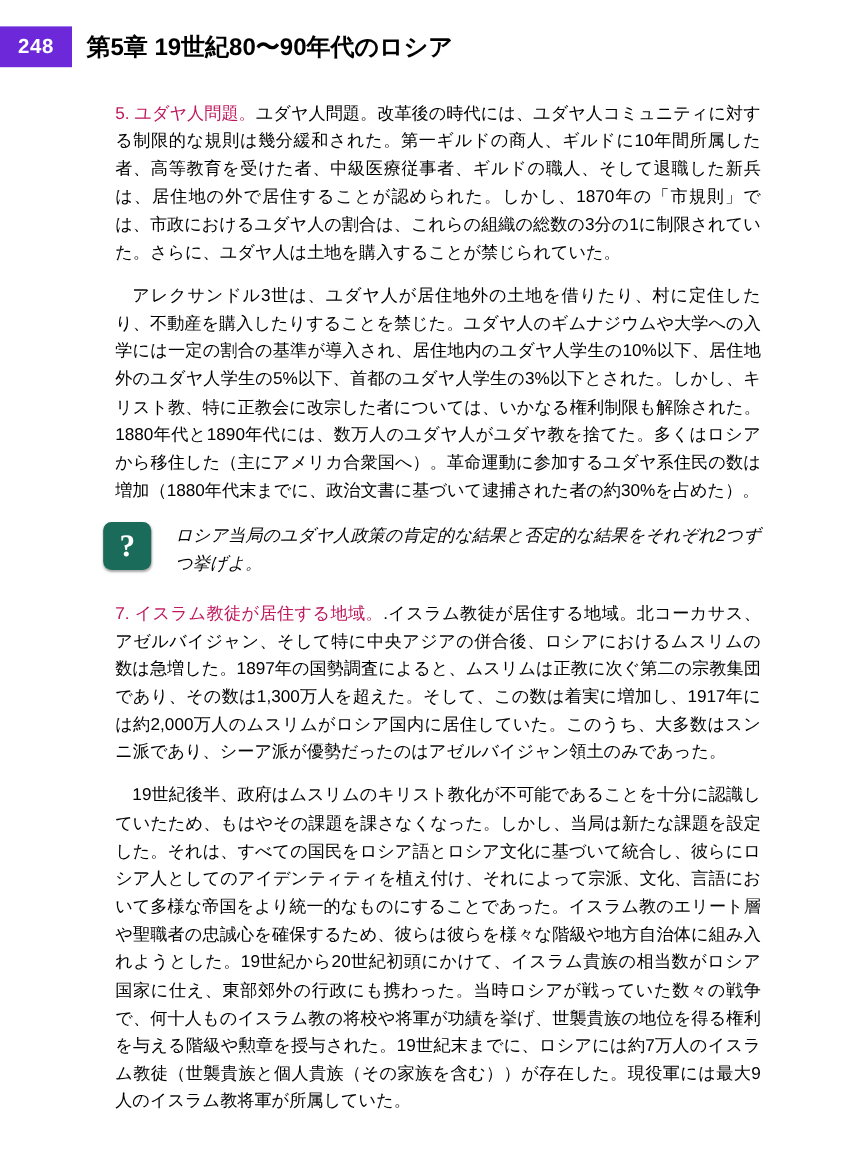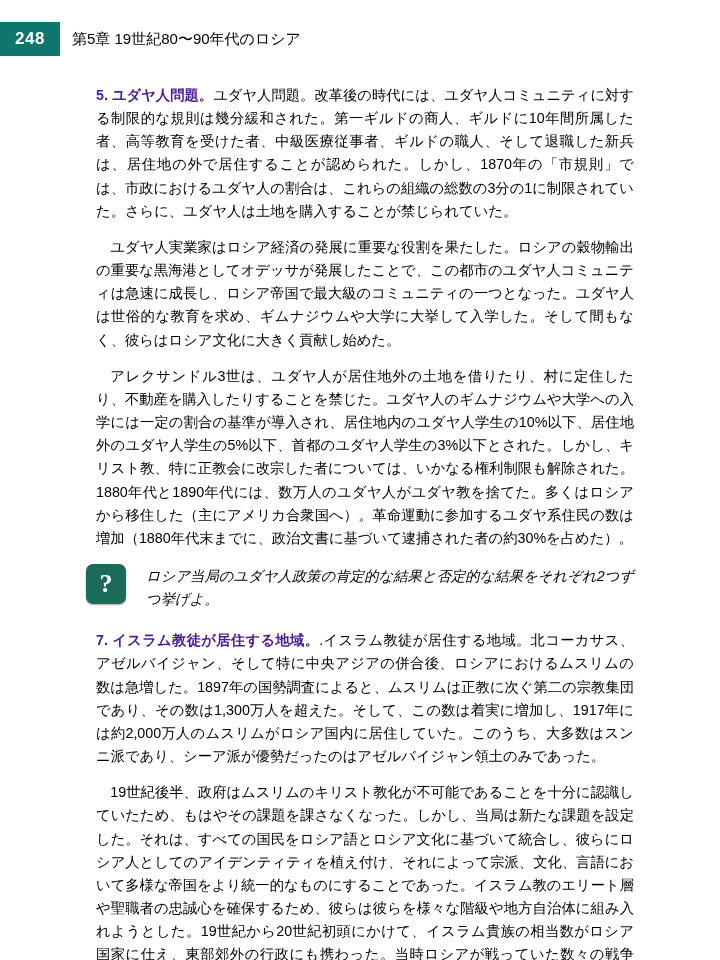--- a/index.html
+++ b/index.html
@@ -28,38 +28,38 @@
     left: 0;
     width: 720px;
     height: 34px;
   }
   .page-number-box {
     position: absolute;
     left: 0;
     top: 0;
     width: 60px;
     height: 34px;
-    background: #0f766e;
+    background: #6d28d9;
     color: #ffffff;
     font-size: 17px;
     font-weight: bold;
     display: flex;
     align-items: center;
     justify-content: center;
     letter-spacing: 0.5px;
   }
   .header-title {
     position: absolute;
     left: 72px;
     top: 0;
     height: 34px;
     display: flex;
     align-items: center;
-    font-size: 15px;
-    font-weight: normal;
+    font-size: 20px;
+    font-weight: bold;
     color: #000000;
     white-space: nowrap;
   }
 
   
   .content {
     position: absolute;
     left: 96px;
     top: 84px;
     width: 538px;
@@ -69,22 +69,22 @@
     font-size: 14.3px;
     line-height: 1.62;
     text-align: justify;
     text-justify: inter-character;
     text-indent: 1em;
   }
   p.para.no-indent {
     text-indent: 0;
   }
   .heading-run {
-    color: #4c1d95;
-    font-weight: bold;
+    color: #be185d;
+    font-weight: normal;
   }
 
   
   .question-block {
     position: relative;
     margin: 14px 0 18px 0;
     min-height: 44px;
     padding-left: 50px;
     box-sizing: border-box;
   }
@@ -125,21 +125,20 @@
 
   <div class="header">
     <div class="page-number-box">248</div>
     <div class="header-title">第5章 19世紀80〜90年代のロシア</div>
   </div>
 
   <div class="content">
 
     <p class="para no-indent"><span class="heading-run">5. ユダヤ人問題。</span><span>ユダヤ人問題。改革後の時代には、ユダヤ人コミュニティに対する制限的な規則は幾分緩和された。第一ギルドの商人、ギルドに10年間所属した者、高等教育を受けた者、中級医療従事者、ギルドの職人、そして退職した新兵は、居住地の外で居住することが認められた。しかし、1870年の「市規則」では、市政におけるユダヤ人の割合は、これらの組織の総数の3分の1に制限されていた。さらに、ユダヤ人は土地を購入することが禁じられていた。</span></p>
 
-    <p class="para">ユダヤ人実業家はロシア経済の発展に重要な役割を果たした。ロシアの穀物輸出の重要な黒海港としてオデッサが発展したことで、この都市のユダヤ人コミュニティは急速に成長し、ロシア帝国で最大級のコミュニティの一つとなった。ユダヤ人は世俗的な教育を求め、ギムナジウムや大学に大挙して入学した。そして間もなく、彼らはロシア文化に大きく貢献し始めた。</p>
 
     <p class="para">アレクサンドル3世は、ユダヤ人が居住地外の土地を借りたり、村に定住したり、不動産を購入したりすることを禁じた。ユダヤ人のギムナジウムや大学への入学には一定の割合の基準が導入され、居住地内のユダヤ人学生の10%以下、居住地外のユダヤ人学生の5%以下、首都のユダヤ人学生の3%以下とされた。しかし、キリスト教、特に正教会に改宗した者については、いかなる権利制限も解除された。1880年代と1890年代には、数万人のユダヤ人がユダヤ教を捨てた。多くはロシアから移住した（主にアメリカ合衆国へ）。革命運動に参加するユダヤ系住民の数は増加（1880年代末までに、政治文書に基づいて逮捕された者の約30%を占めた）。</p>
 
     <div class="question-block">
       <div class="question-icon">
           <span>?</span>
         </div>
       <p class="question-text">ロシア当局のユダヤ人政策の肯定的な結果と否定的な結果をそれぞれ2つずつ挙げよ。</p>
     </div>
 

